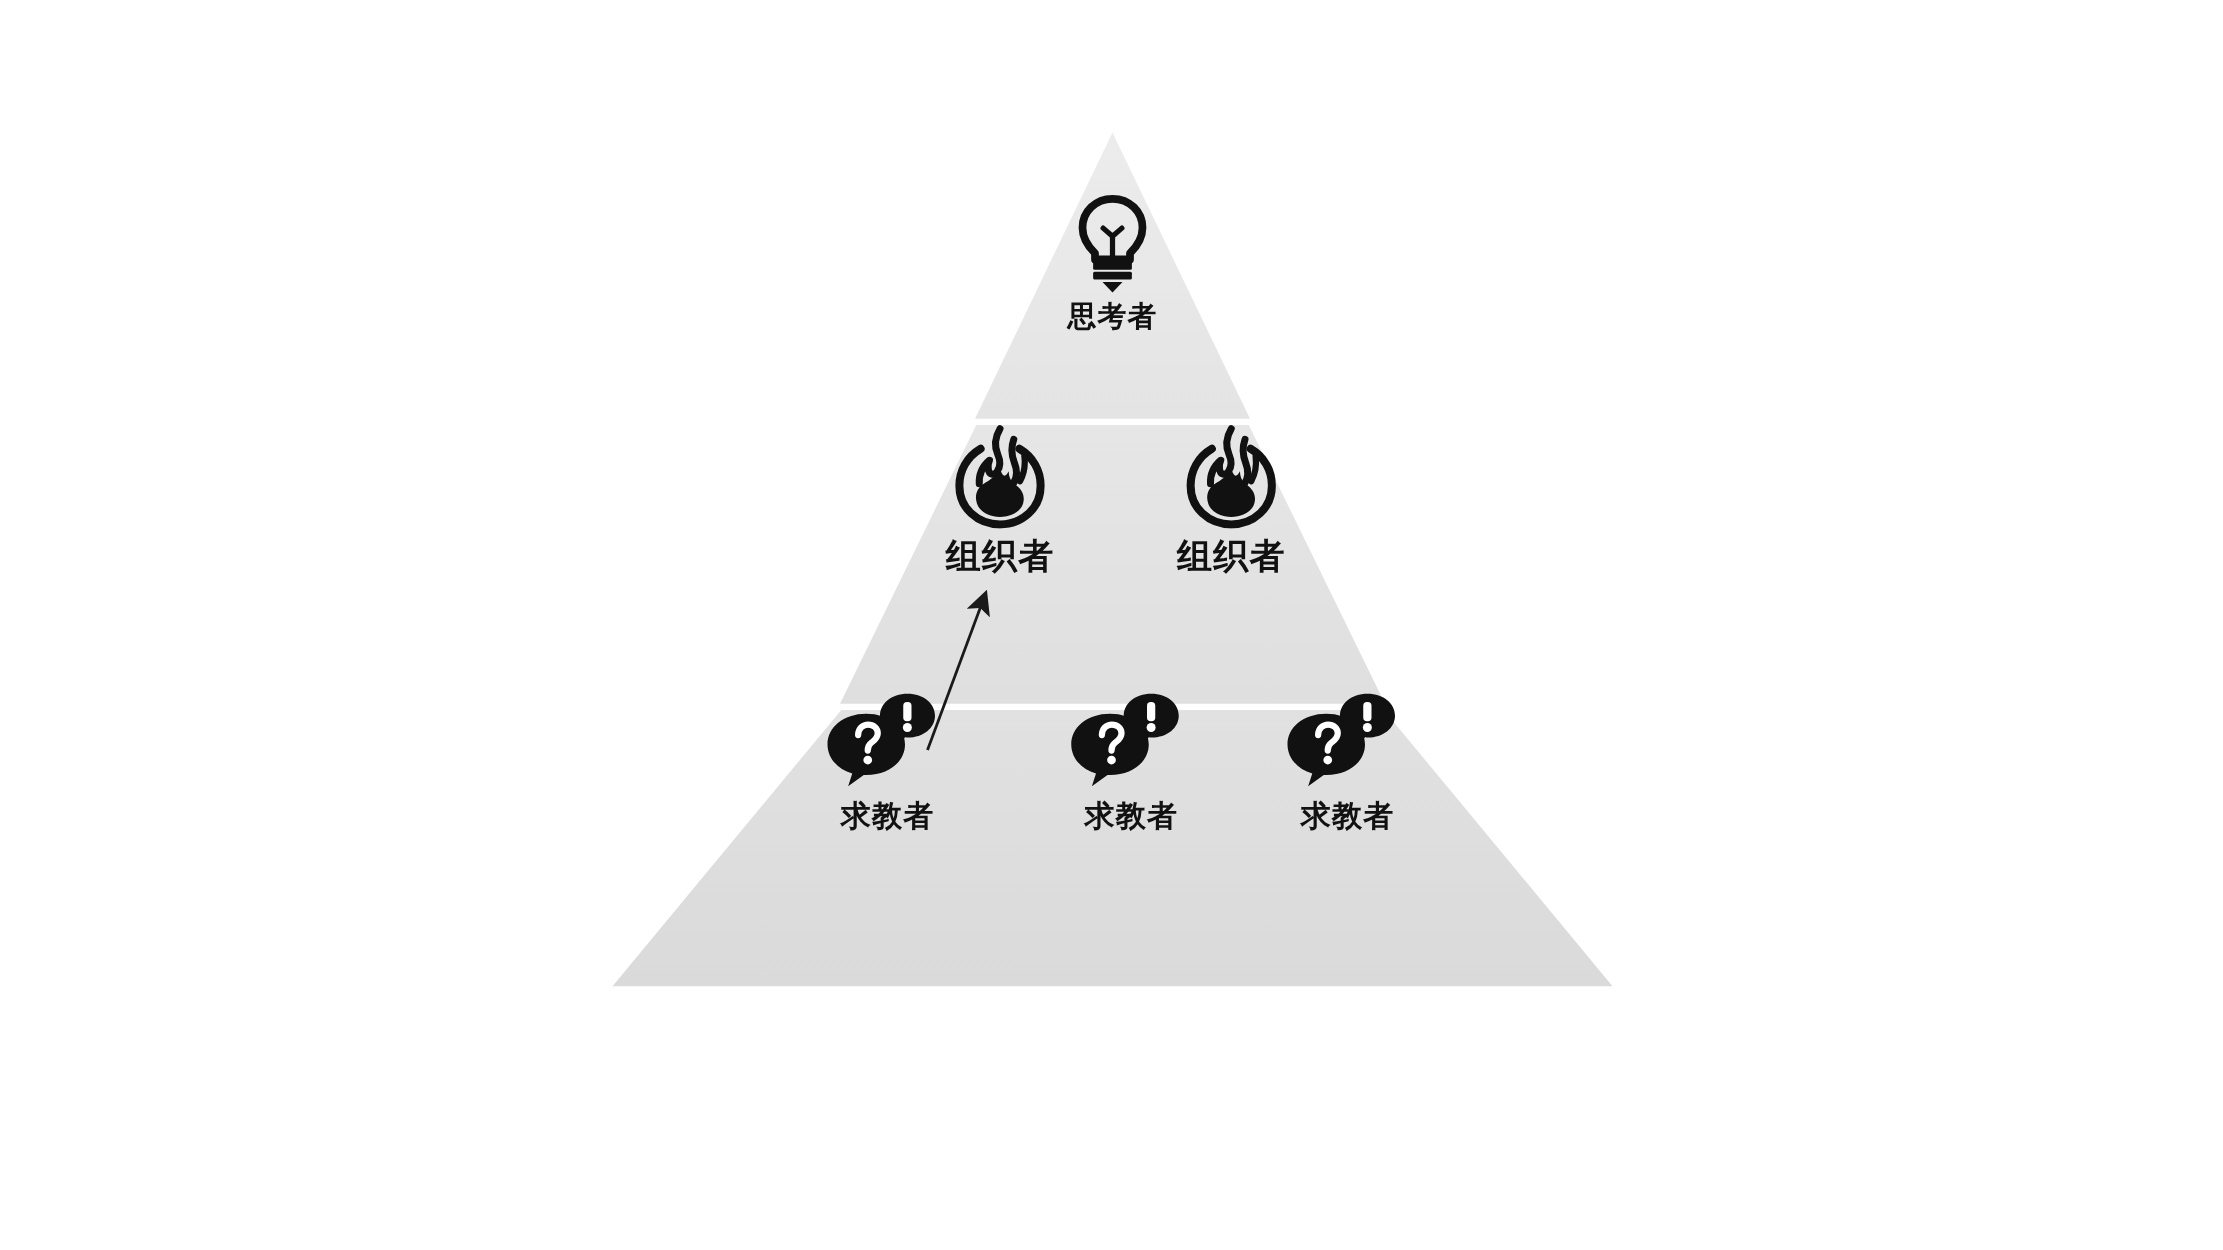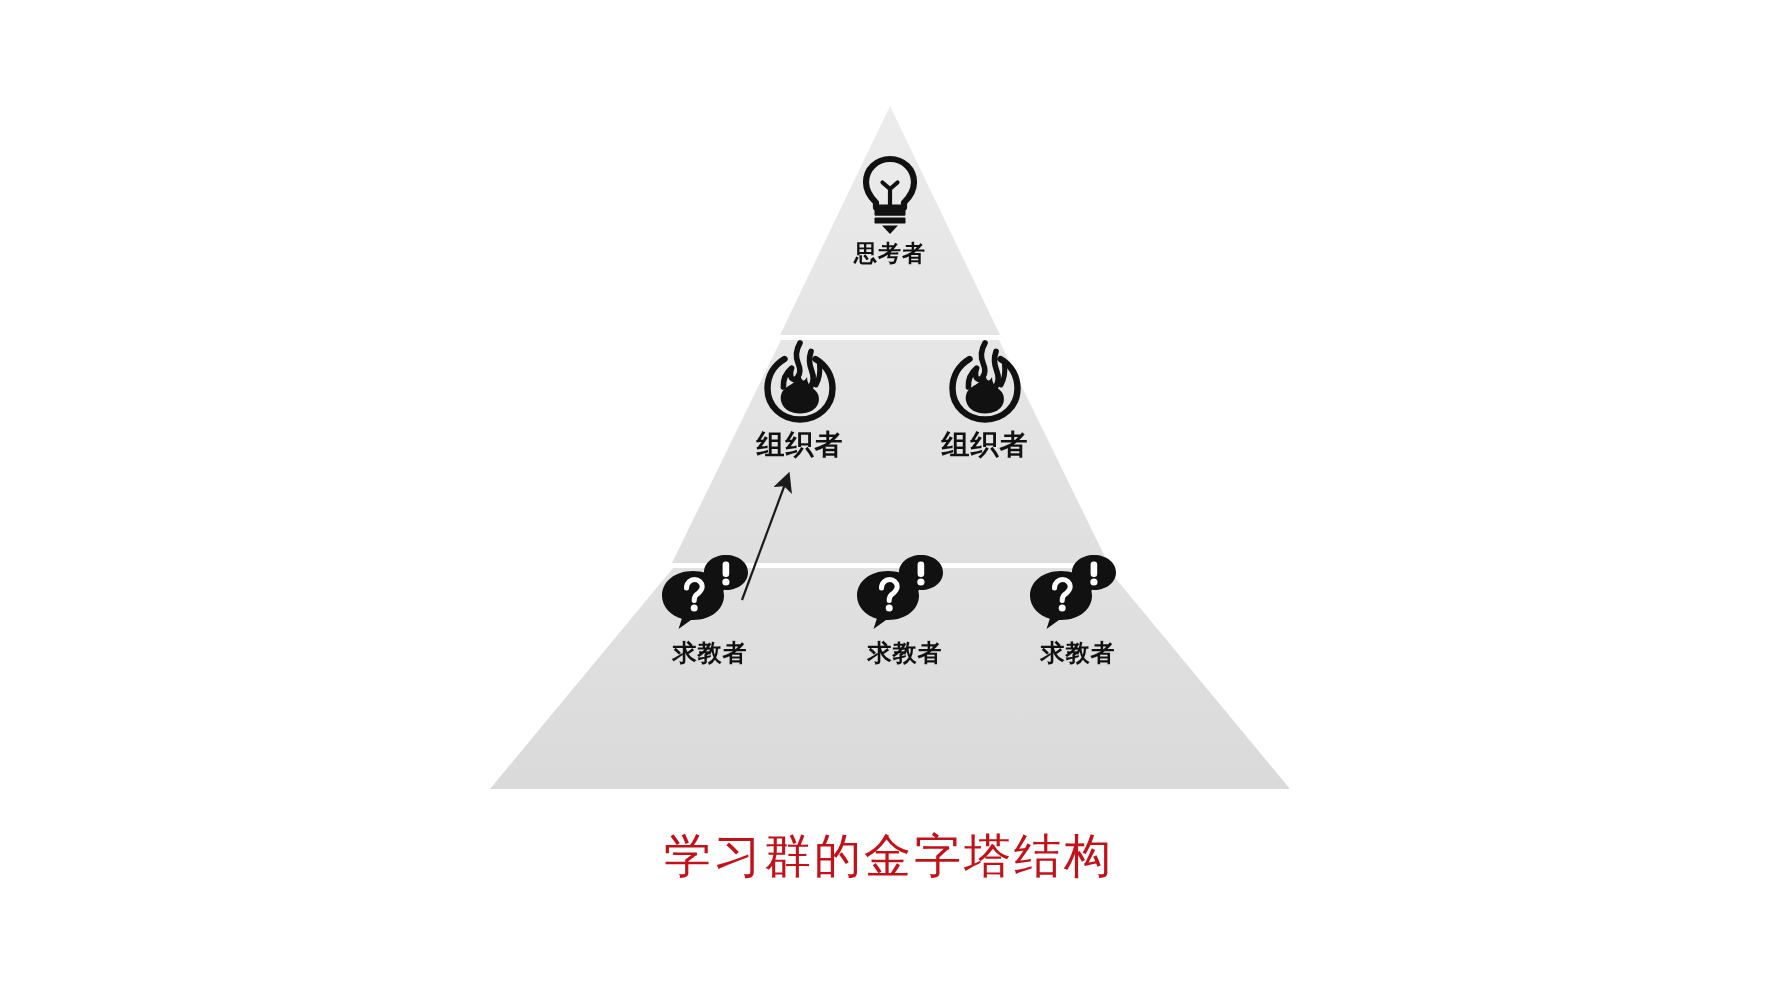--- a/index.html
+++ b/index.html
@@ -310,15 +310,14 @@
                  C26.5 29.8 30.5 26.6 34.5 26.6
                  C38.8 26.6 42.2 29.6 42.2 33.6
                  C42.2 37.6 39.4 39.4 36.9 41.3
                  C34.7 43.0 34.2 44.5 34.2 47.4" fill="none" stroke="#ffffff" stroke-width="5.0" stroke-linecap="round"></path>
         <circle cx="34.2" cy="55.0" r="3.5" fill="#ffffff"></circle>
       </svg>
     </span>
     <span class="label">求教者</span>
   </div>
 
-  <div id="caption">学习群的金字塔结构</div>
 
 </div>
 
 </body></html>

